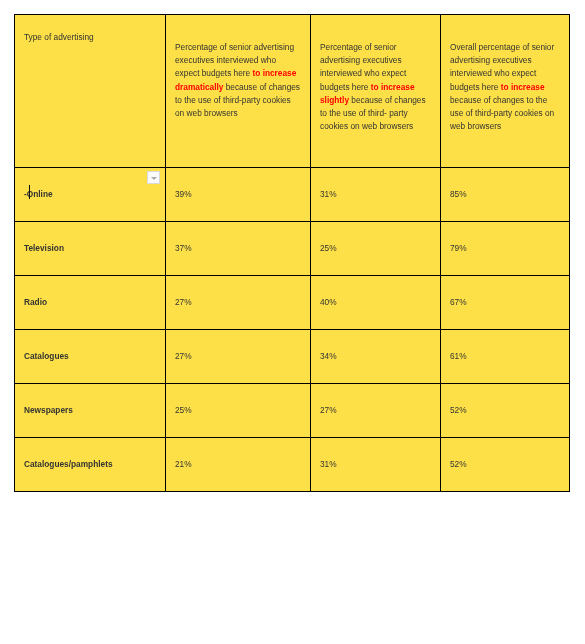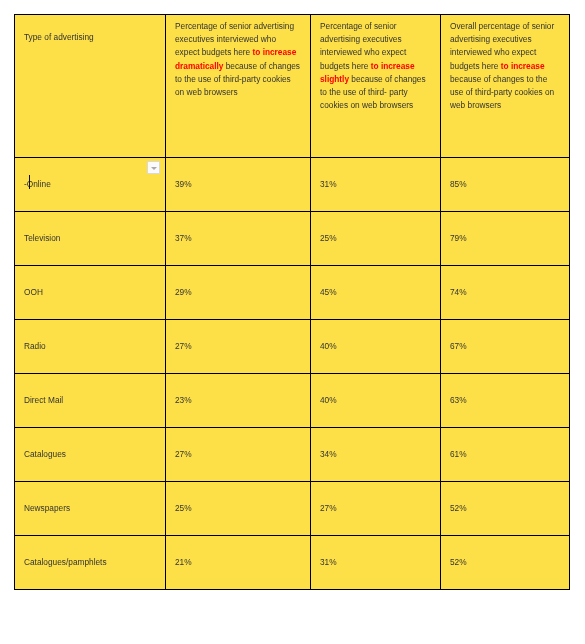--- a/index.html
+++ b/index.html
@@ -44,21 +44,21 @@
 
   
   col.c1 { width: 151px; }
   col.c2 { width: 145px; }
   col.c3 { width: 130px; }
   col.c4 { width: 129px; }
 
   tr.header-row td {
     height: 126px;
     vertical-align: top;
-    padding-top: 5px;
+    padding-top: 26px;
   }
 
   tr.data-row td {
     height: 53px;
   }
 
   tr.data-row:first-of-type td {
     height: 53px;
   }
 
@@ -98,20 +98,21 @@
     width: 0;
     height: 0;
     border-left: 3px solid transparent;
     border-right: 3px solid transparent;
     border-top: 3px solid #aaaaaa;
   }
 
   .label-text {
     position: relative;
     display: inline-block;
+    font-weight: bold;
   }
 
   
   .caret {
     position: absolute;
     left: 4.5px;
     top: -3px;
     width: 1px;
     height: 14px;
     background: #111111;
@@ -143,36 +144,24 @@
           <td><span>31%</span></td>
           <td><span>85%</span></td>
         </tr>
         <tr class="data-row">
           <td><span class="label-text">Television</span></td>
           <td><span>37%</span></td>
           <td><span>25%</span></td>
           <td><span>79%</span></td>
         </tr>
         <tr class="data-row">
-          <td><span class="label-text">OOH</span></td>
-          <td><span>29%</span></td>
-          <td><span>45%</span></td>
-          <td><span>74%</span></td>
-        </tr>
-        <tr class="data-row">
           <td><span class="label-text">Radio</span></td>
           <td><span>27%</span></td>
           <td><span>40%</span></td>
           <td><span>67%</span></td>
-        </tr>
-        <tr class="data-row">
-          <td><span class="label-text">Direct Mail</span></td>
-          <td><span>23%</span></td>
-          <td><span>40%</span></td>
-          <td><span>63%</span></td>
         </tr>
         <tr class="data-row">
           <td><span class="label-text">Catalogues</span></td>
           <td><span>27%</span></td>
           <td><span>34%</span></td>
           <td><span>61%</span></td>
         </tr>
         <tr class="data-row">
           <td><span class="label-text">Newspapers</span></td>
           <td><span>25%</span></td>

